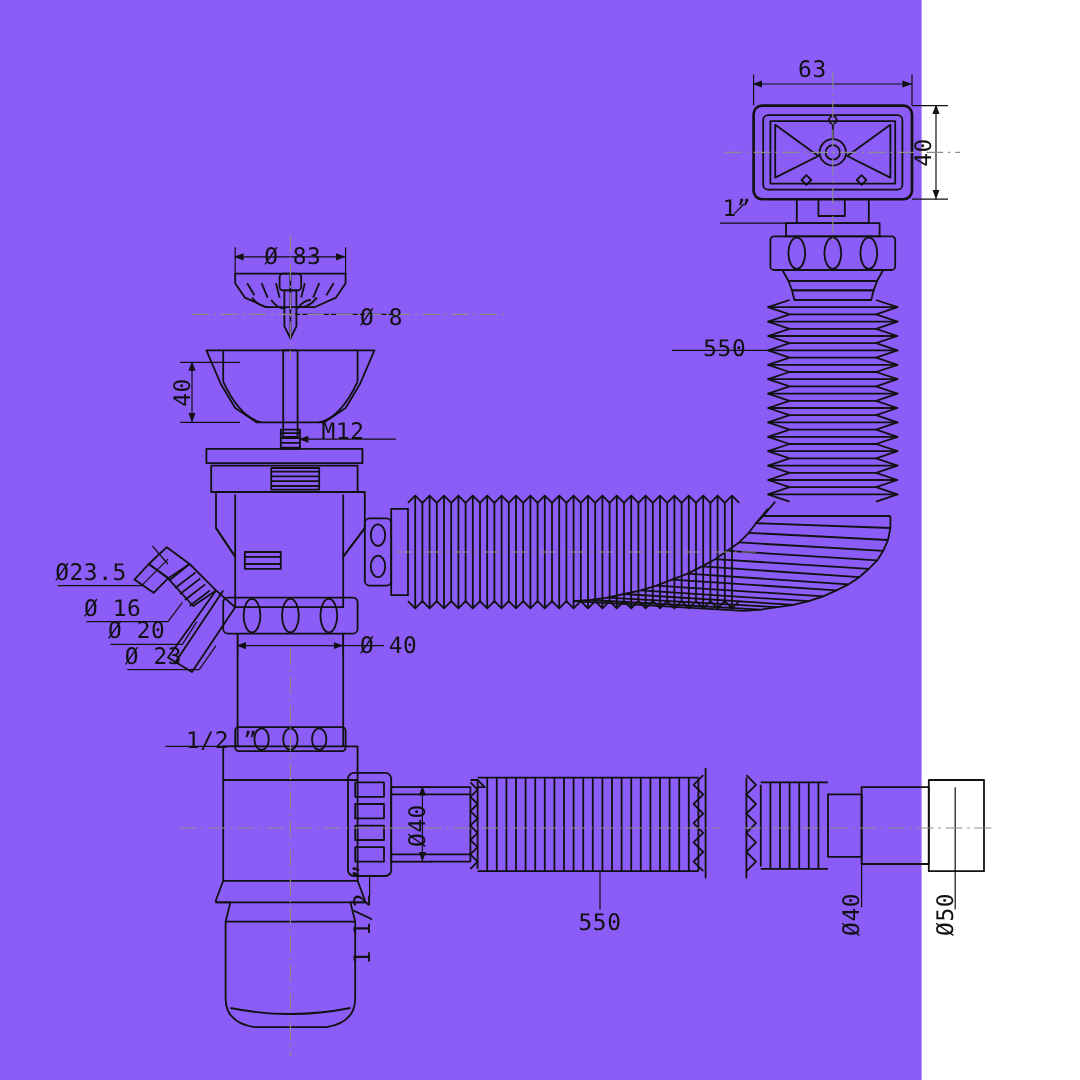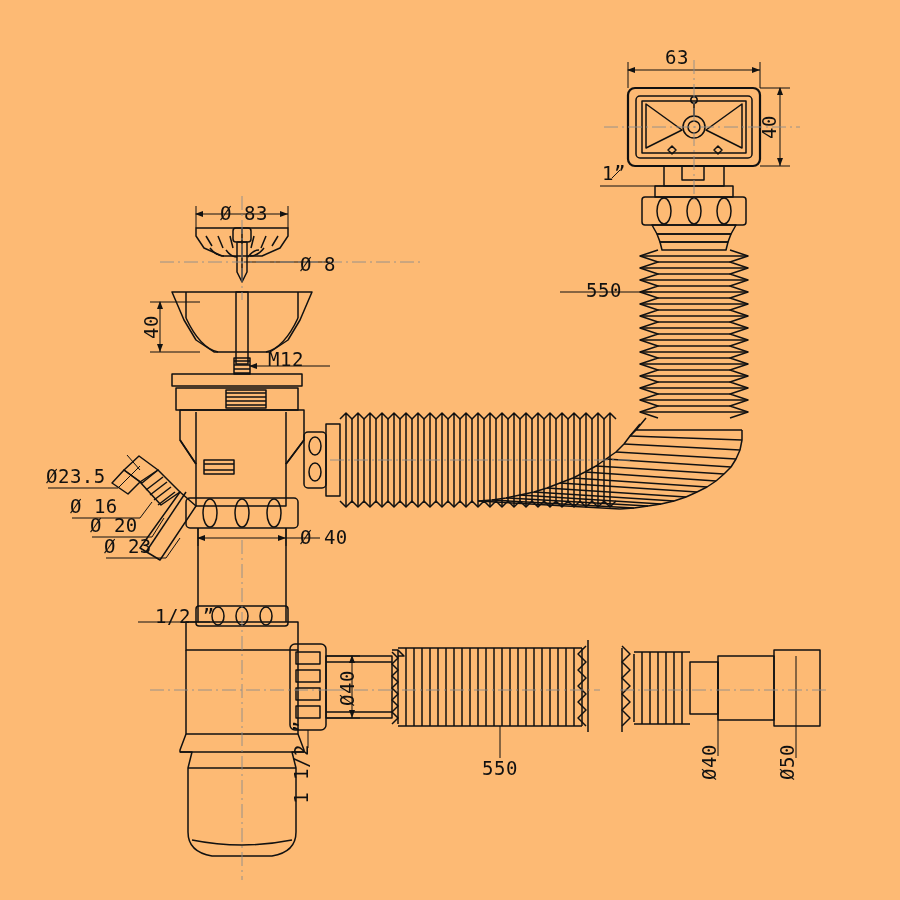--- a/index.html
+++ b/index.html
@@ -1,19 +1,19 @@
 <!DOCTYPE html>
 <html><head>
 <meta charset="utf-8">
 <title>Sink Waste Assembly Technical Drawing</title>
 <style>
   html,body{margin:0;padding:0;background:#ffffff;}
   body{width:900px;height:900px;overflow:hidden;
        font-family:"DejaVu Sans Mono","Liberation Mono",monospace;}
-  #sheet{position:relative;width:900px;height:900px;background:#fdba74;}
+  #sheet{position:relative;width:768px;height:900px;background:#8b5cf6;}
   svg#drawing{position:absolute;left:0;top:0;width:900px;height:900px;display:block;}
   .lbl{font-family:"DejaVu Sans Mono","Liberation Mono",monospace;
        fill:#111;font-size:19px;letter-spacing:0.5px;}
 </style>
 </head>
 <body>
 
 <div id="sheet">
 
   <svg id="drawing" viewBox="0 0 900 900">

